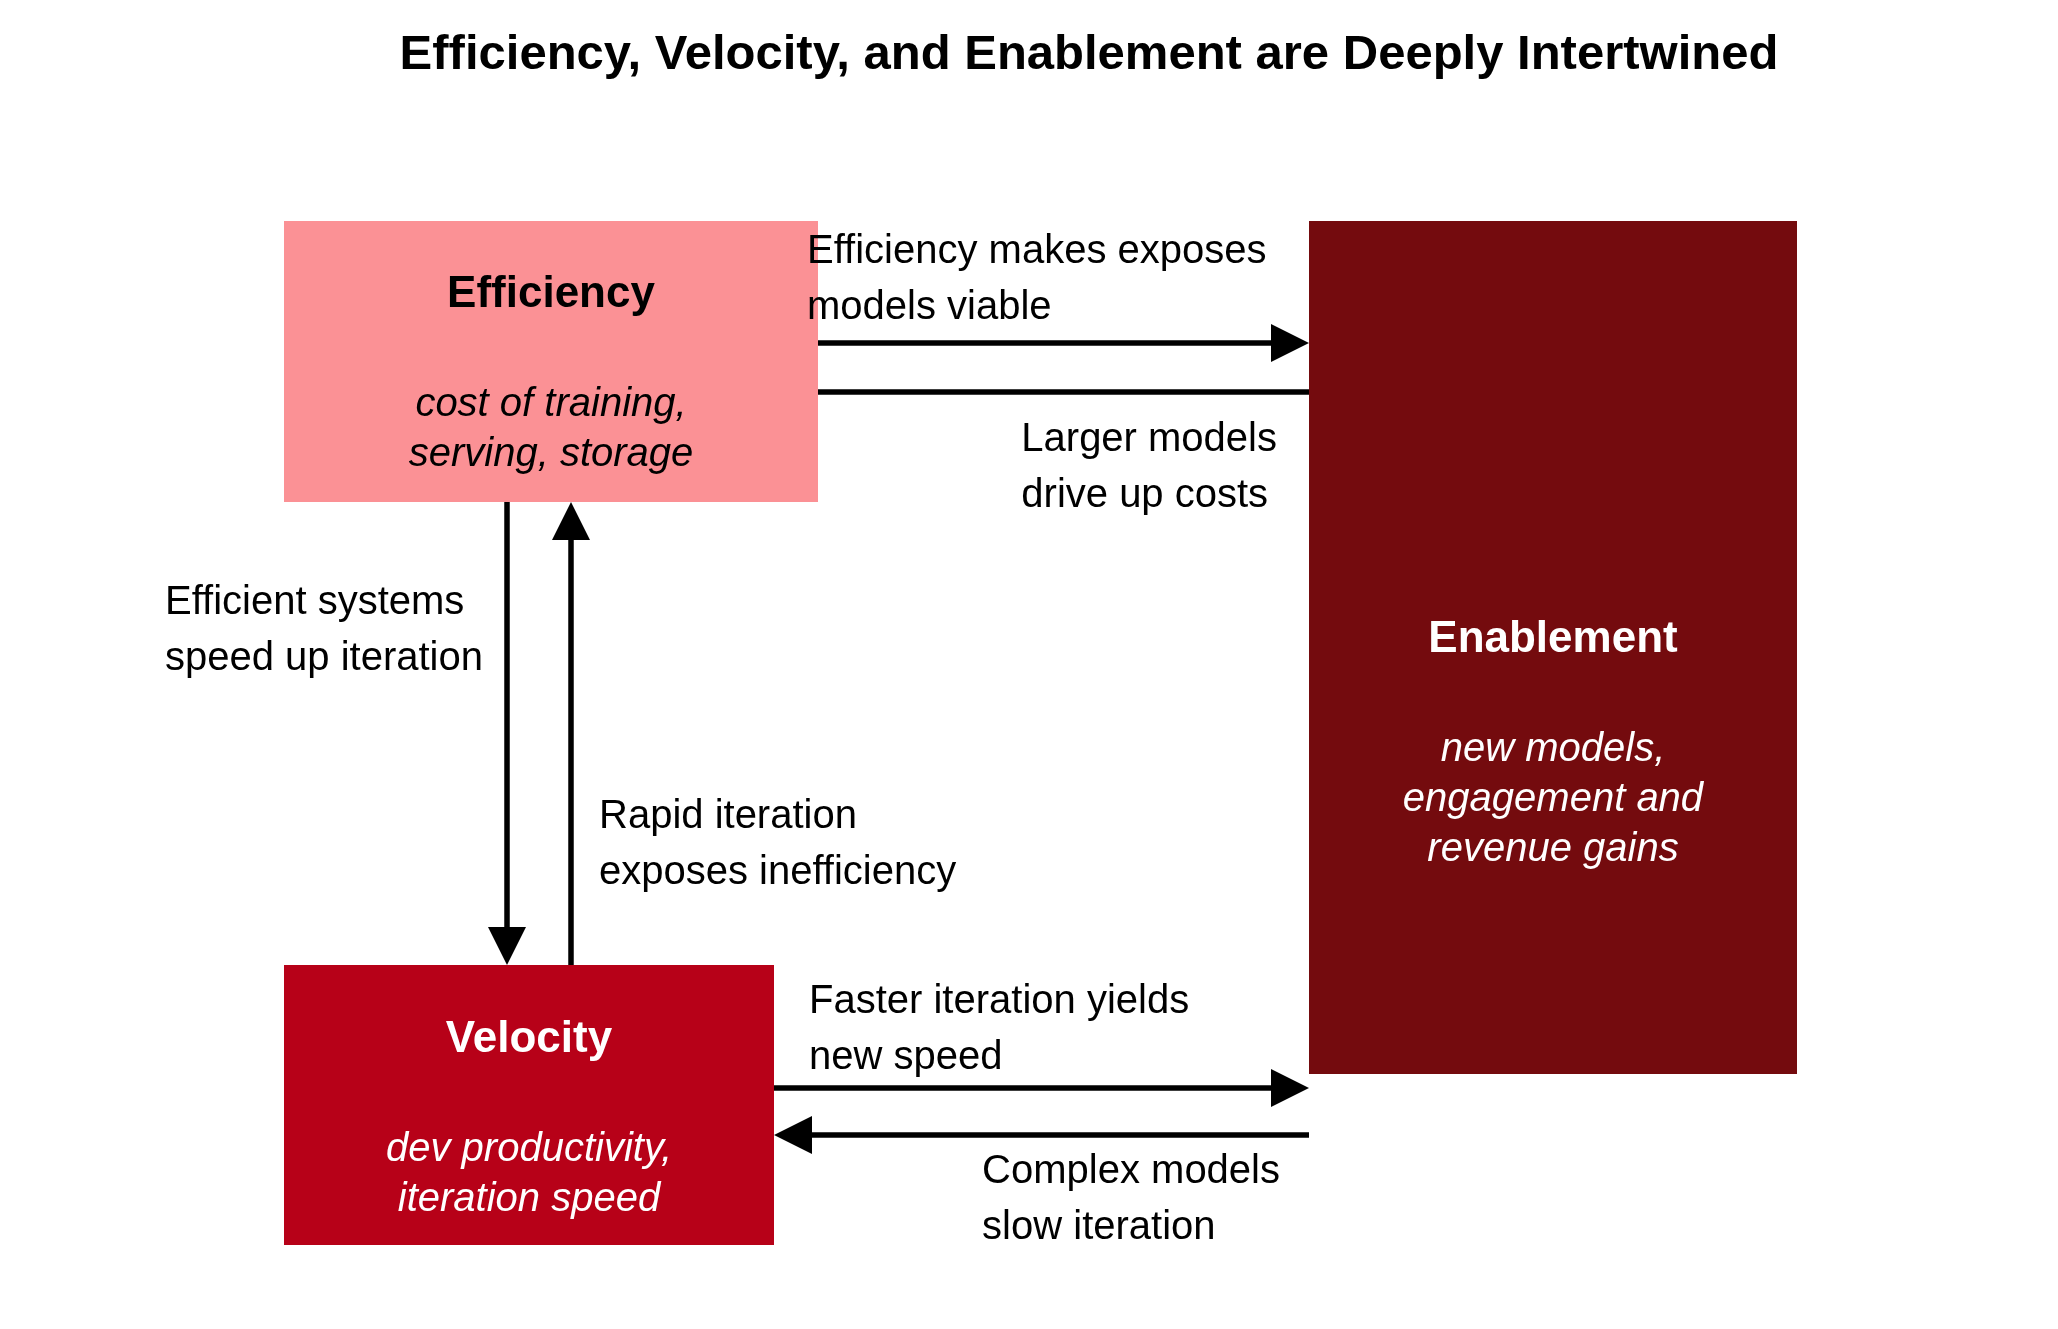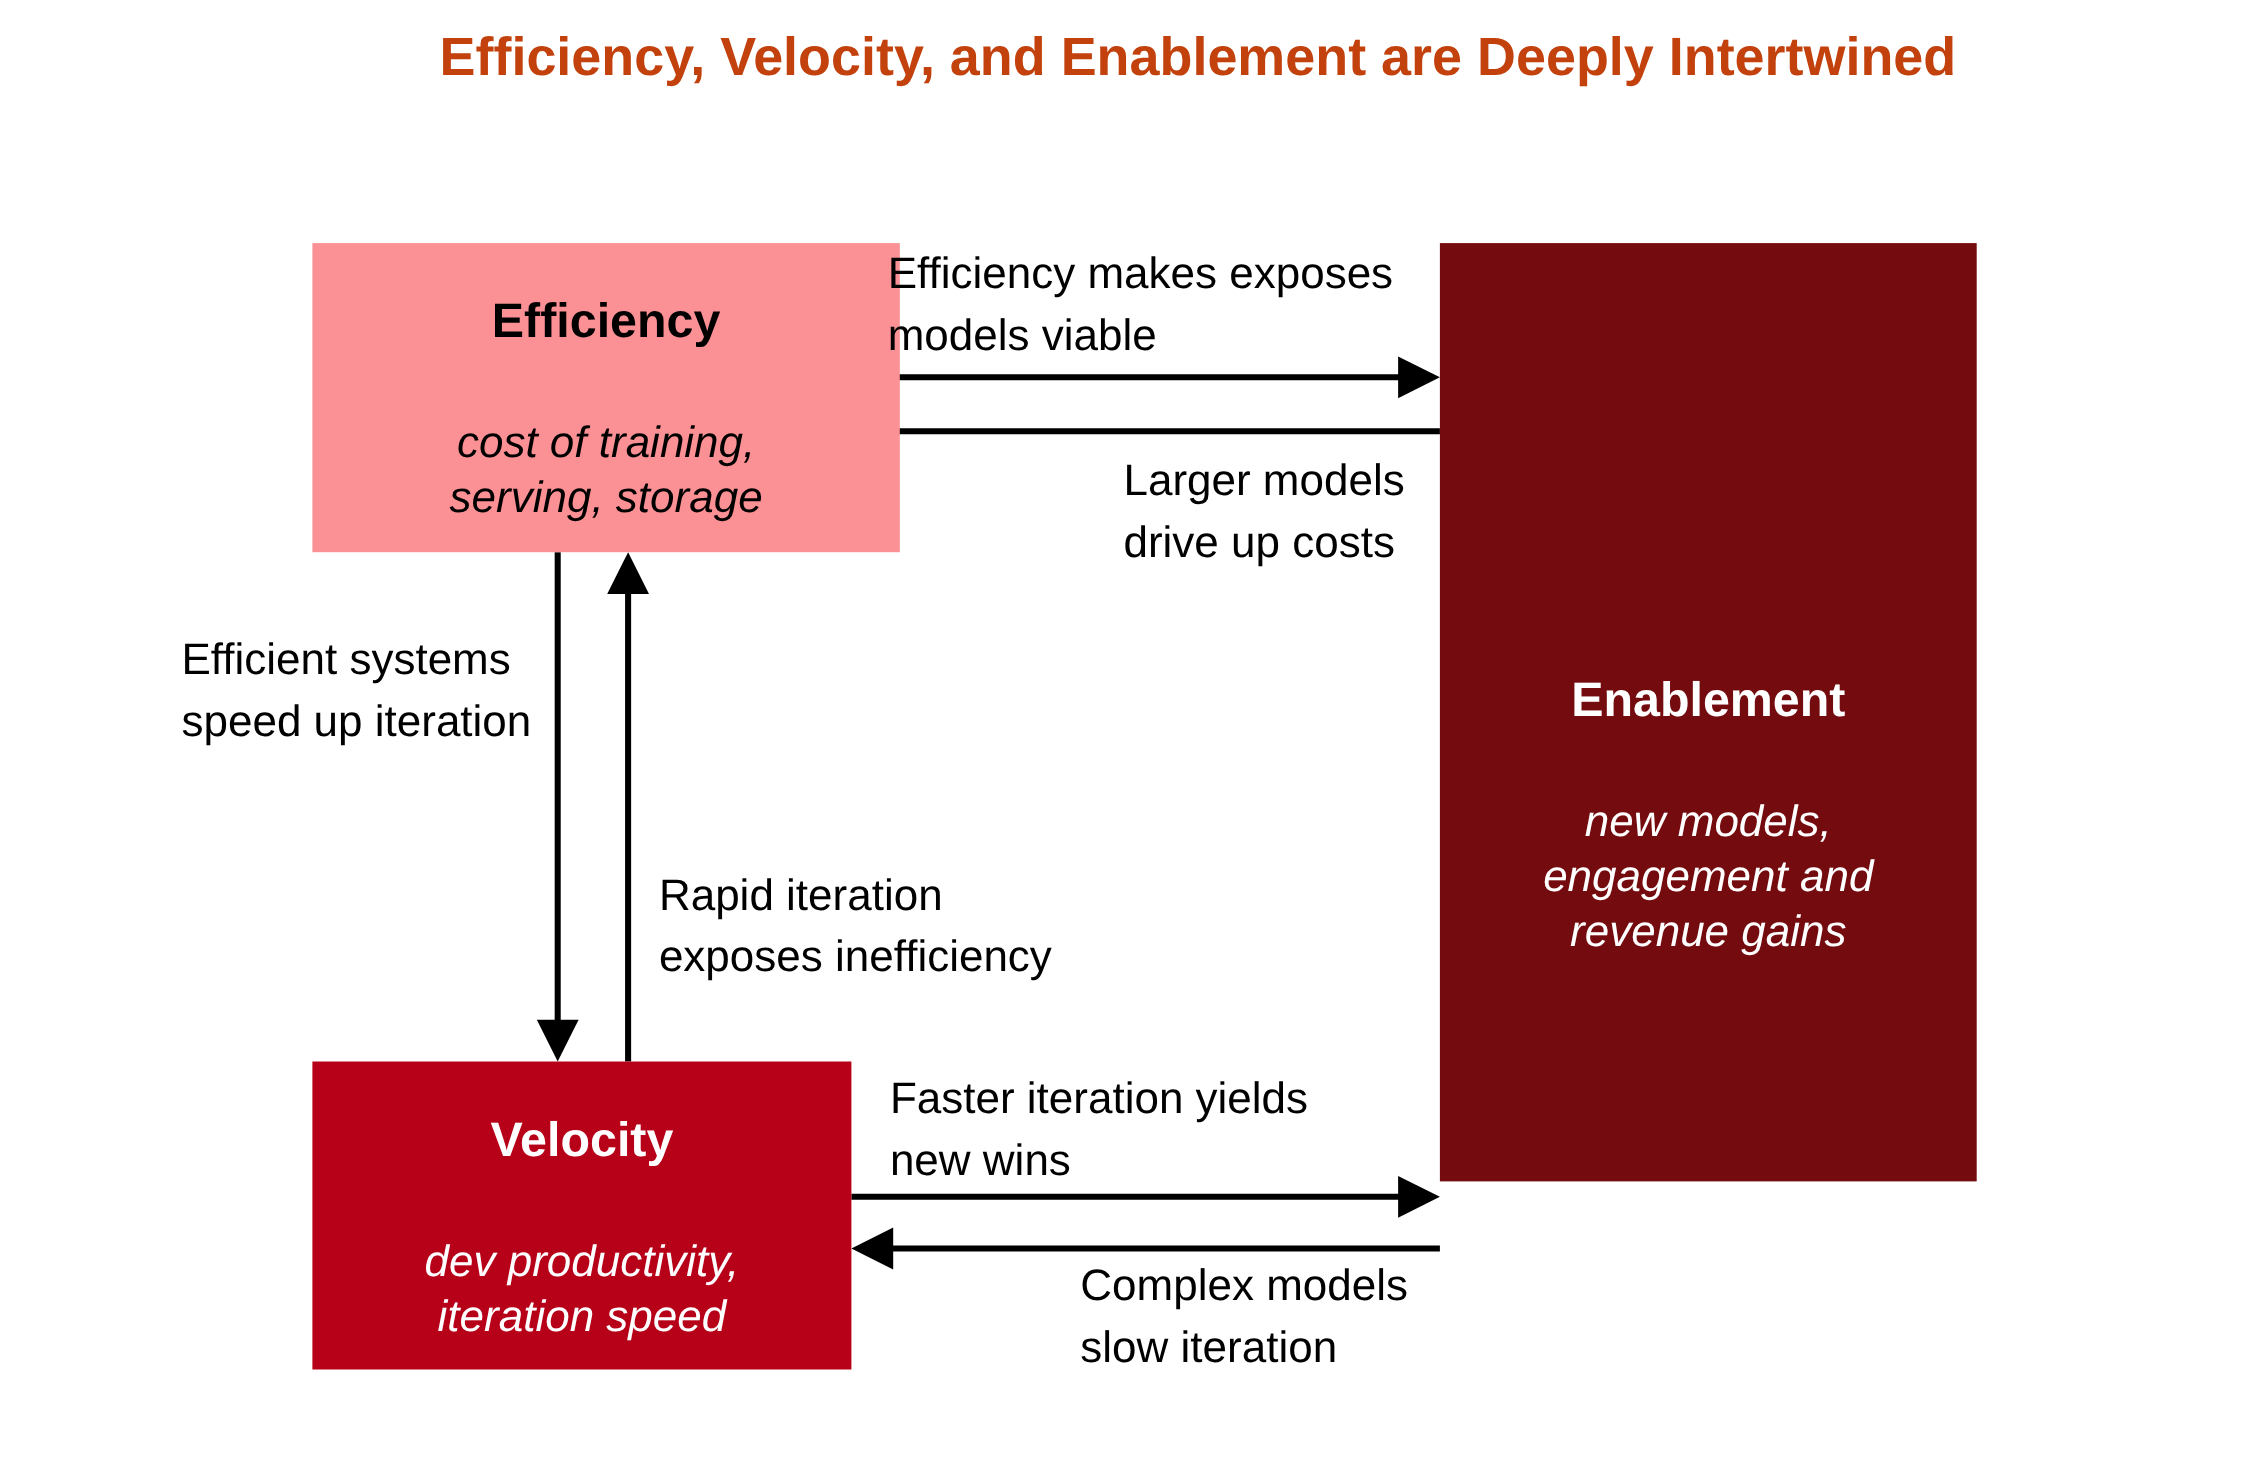--- a/index.html
+++ b/index.html
@@ -15,21 +15,21 @@
   .title {
     position: absolute;
     left: 120px;
     top: 24px;
     width: 1938px;
     margin: 0;
     text-align: center;
     font-size: 49px;
     line-height: 56px;
     font-weight: bold;
-    color: #c2410c;
+    color: #000000;
   }
   .arrows {
     position: absolute;
     left: 0;
     top: 0;
     width: 2058px;
     height: 1329px;
   }
   .arrow-line { stroke: var(--arrow-color, #000); stroke-width: 5.5px; }
   .arrow-head { fill: var(--arrow-color, #000); }
@@ -159,21 +159,21 @@
     <div>speed up iteration</div>
   </div>
 
   <div class="edge-label" id="edge-label-3">
     <div>Rapid iteration</div>
     <div>exposes inefficiency</div>
   </div>
 
   <div class="edge-label" id="edge-label-4">
     <div>Faster iteration yields</div>
-    <div>new wins</div>
+    <div>new speed</div>
   </div>
 
   <div class="edge-label align-right" id="edge-label-5">
     <div>Complex models</div>
     <div>slow iteration</div>
   </div>
 
 </div>
 
 </body></html>

